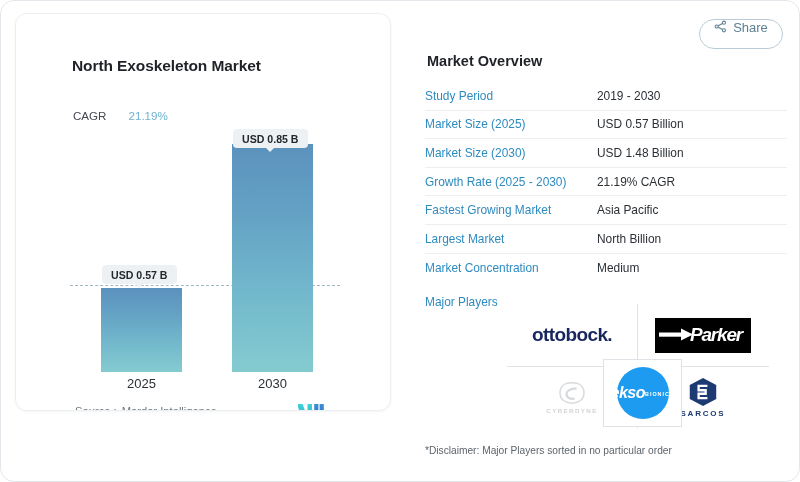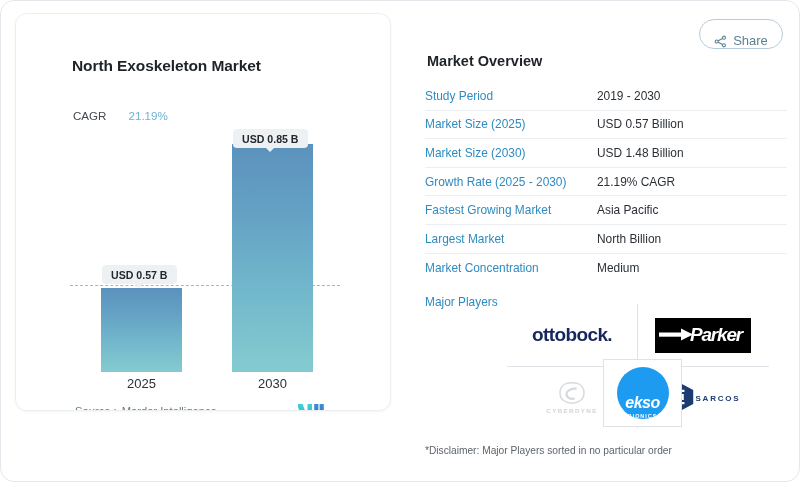--- a/index.html
+++ b/index.html
@@ -15,21 +15,21 @@
     background: #ffffff;
     border: 1px solid #e3e6ea;
     border-radius: 14px;
     overflow: hidden;
   }
 
   
   #share-btn {
     position: absolute; left: 698px; top: 18px;
     width: 84px; height: 30px;
-    display: flex; align-items: flex-end; justify-content: center;
+    display: flex; align-items: flex-start; justify-content: center;
     gap: 6px;
     border: 1px solid #b9cbd6;
     border-radius: 16px;
     background: #ffffff;
     color: #5b7f93;
     font-size: 13px;
     cursor: pointer;
   }
   #share-btn .share-ico { width: 13px; height: 13px; display:block; }
 
@@ -180,39 +180,39 @@
   }
   #logo-cyberdyne {
     display: flex; flex-direction: column; align-items: center;
     opacity: 0.55;
   }
   #logo-cyberdyne .cd-word {
     font-size: 6.2px; font-weight: bold; color: #a9aeb3;
     letter-spacing: 1.4px; margin-top: 2px;
   }
   #logo-sarcos {
-    display: flex; flex-direction: row; align-items: center;
+    display: flex; flex-direction: column; align-items: center;
   }
   #logo-sarcos .sc-word {
     font-size: 8px; font-weight: bold; color: #1d3a73;
     letter-spacing: 1.8px; margin-top: 2px;
   }
   
   #cell-ekso {
     position: absolute; left: 96px; top: 55px;
     width: 79px; height: 68px;
     background: #ffffff;
     border: 1px solid #dfe3e7;
     display: flex; align-items: center; justify-content: center;
   }
   #logo-ekso {
     width: 52px; height: 52px; border-radius: 50%;
     background: #1d9bf0;
-    display: flex; flex-direction: column;
-    align-items: center; justify-content: flex-end;
+    display: flex; flex-direction: row;
+    align-items: center; justify-content: center;
   }
   #logo-ekso .ek-main {
     font-size: 16px; font-weight: bold; color: #ffffff;
     font-style: italic; letter-spacing: -0.5px; line-height: 1;
   }
   #logo-ekso .ek-sub {
     font-size: 5.4px; font-weight: bold; color: #ffffff;
     letter-spacing: 1px; margin-top: 2px;
   }
 

